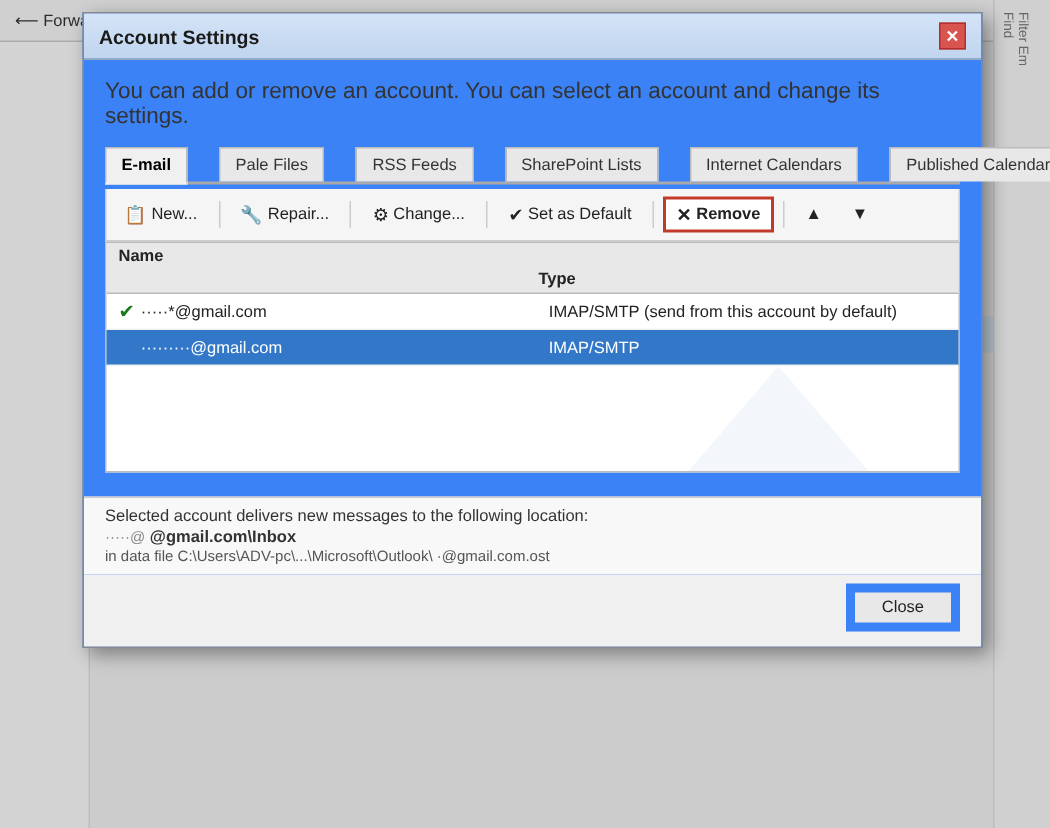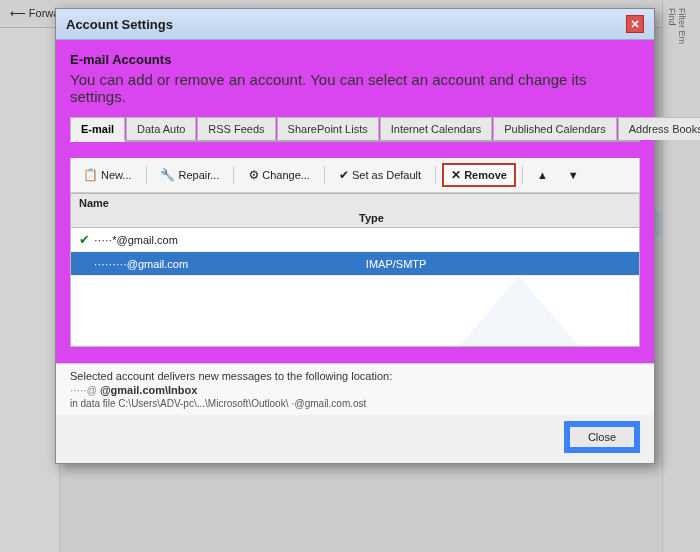--- a/index.html
+++ b/index.html
@@ -74,21 +74,21 @@
       background: rgba(0,0,0,0.15);
       display: flex;
       align-items: flex-start;
       justify-content: flex-start;
       padding-top: 8px;
       padding-left: 55px;
     }
 
     .dialog {
       width: 600px;
-      background: #d946ef;
+      background: #3b82f6;
       border: 1px solid #888;
       box-shadow: 4px 4px 12px rgba(0,0,0,0.4);
       position: relative;
     }
 
     .dialog-titlebar {
       background: linear-gradient(to bottom, #d4e4f7 0%, #c0d4ef 100%);
       padding: 6px 10px;
       display: flex;
       justify-content: space-between;
@@ -130,21 +130,22 @@
     .section-desc {
       font-size: 15px;
       color: #333;
       margin-bottom: 12px;
     }
 
     
     .tabs {
       display: flex;
       border-bottom: 2px solid #aaa;
-      margin-bottom: 16px;
+      margin-bottom: 3px;
+      gap: 20px;
     }
 
     .tab {
       padding: 5px 10px;
       font-size: 11px;
       color: #333;
       background: #e8e8e8;
       border: 1px solid #bbb;
       border-bottom: none;
       cursor: pointer;
@@ -350,26 +351,25 @@
 
 <div class="modal-overlay">
   <div class="dialog">
 
     <div class="dialog-titlebar">
       <span class="dialog-title">Account Settings</span>
       <div class="close-btn">✕</div>
     </div>
 
     <div class="dialog-body">
-      <div class="section-title">E-mail Accounts</div>
       <div class="section-desc">You can add or remove an account. You can select an account and change its settings.</div>
 
       <div class="tabs">
         <div class="tab active">E-mail</div>
-        <div class="tab">Data Auto</div>
+        <div class="tab">Pale Files</div>
         <div class="tab">RSS Feeds</div>
         <div class="tab">SharePoint Lists</div>
         <div class="tab">Internet Calendars</div>
         <div class="tab">Published Calendars</div>
         <div class="tab">Address Books</div>
       </div>
 
       <div class="account-toolbar">
         <div class="toolbar-btn">
           <span class="btn-icon">📋</span>
@@ -407,20 +407,21 @@
       <div class="account-list-container">
         <div class="account-list-header">
           <div class="col-name">Name</div>
           <div class="col-type">Type</div>
         </div>
         <div class="list-area">
 
           <div class="account-row">
             <span class="check-icon">✔</span>
             <div class="row-name">·····*@gmail.com</div>
+            <div class="row-type">IMAP/SMTP (send from this account by default)</div>
           </div>
 
           <div class="account-row selected">
             <span class="check-icon">&nbsp;&nbsp;&nbsp;</span>
             <div class="row-name">·········@gmail.com</div>
             <div class="row-type">IMAP/SMTP</div>
           </div>
 
           <div style="height:70px; position:relative;">
             <svg style="position:absolute; right:60px; bottom:0; opacity:0.07;" width="120" height="70" viewBox="0 0 120 70">

